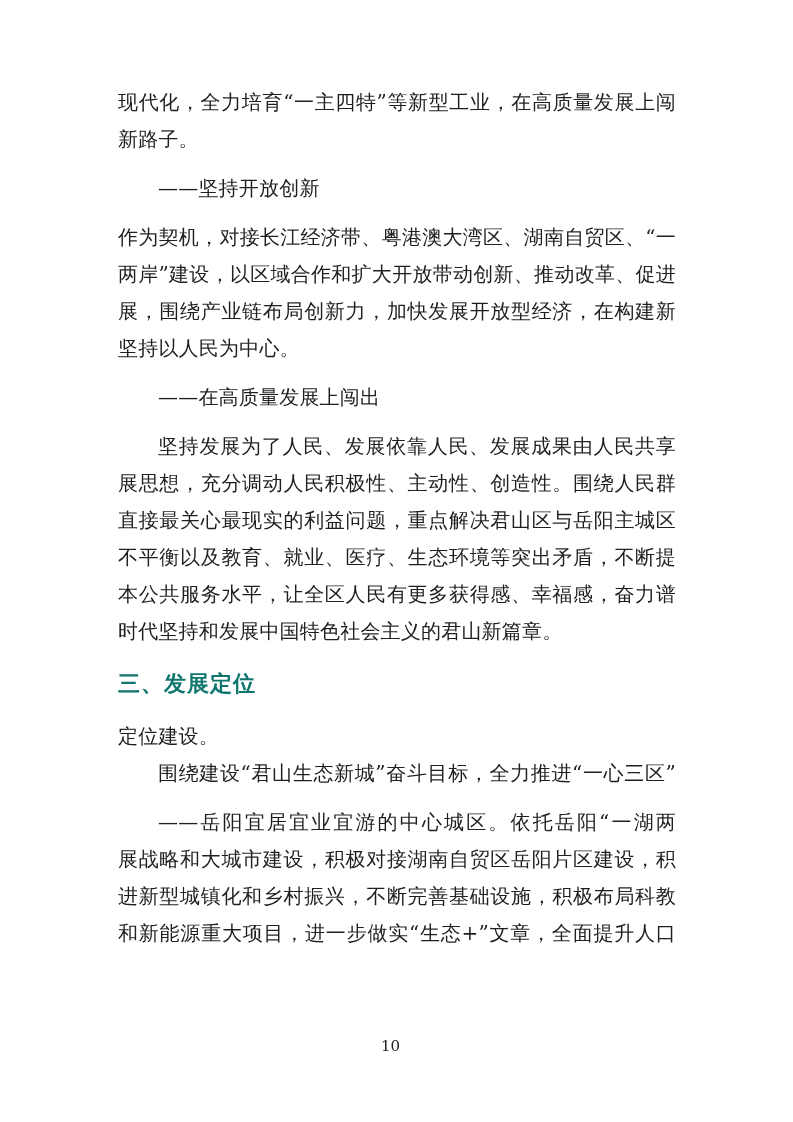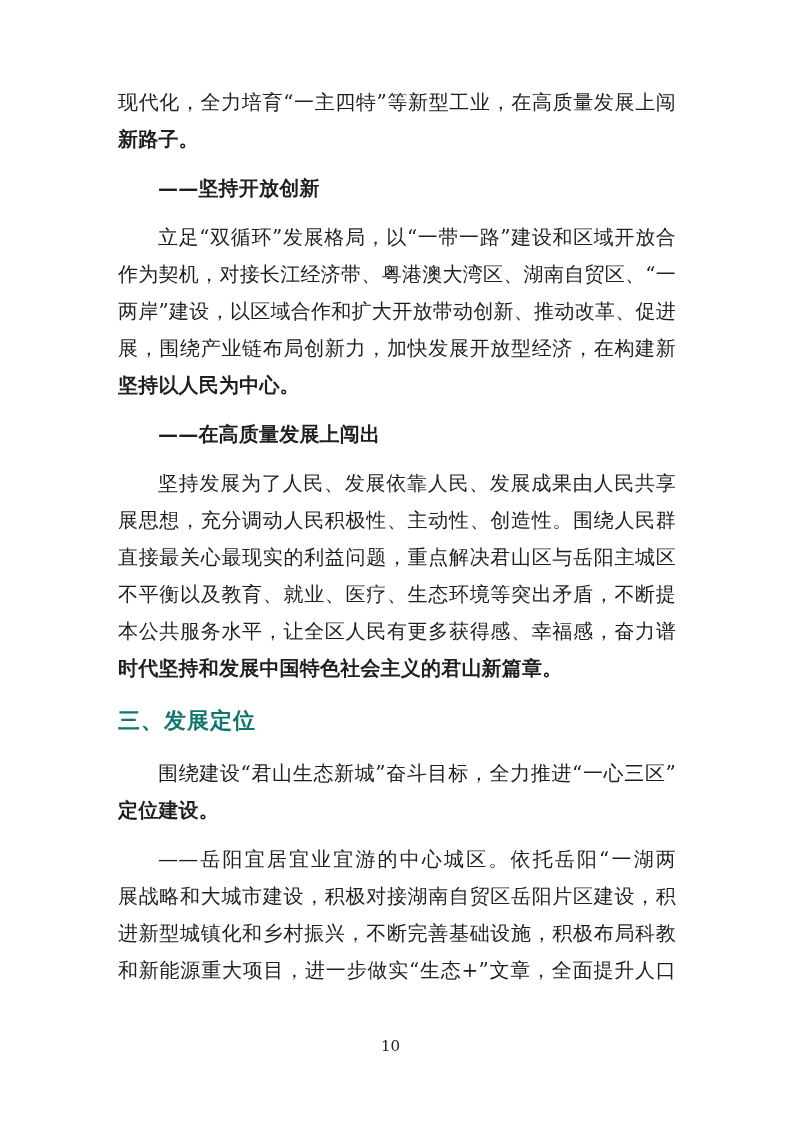--- a/index.html
+++ b/index.html
@@ -34,21 +34,20 @@
     height: 37px;
     overflow: hidden;
     text-align: justify;
     text-align-last: justify;
     text-justify: inter-character;
     letter-spacing: 0.2px;
   }
   .line.endline {
     text-align: left;
     text-align-last: left;
-    font-weight: bold;
   }
   .line.indent {
     padding-left: 40px;
   }
   .block.heading {
     margin-top: 14px;
     margin-bottom: 14px;
   }
   .block.heading .line {
     font-family: "DejaVu Sans", "Liberation Sans", sans-serif;
@@ -81,43 +80,42 @@
 <div class="page">
   <div class="doc-body">
       <div class="block body">
         <div class="line">现代化，全力培育“一主四特”等新型工业，在高质量发展上闯出</div>
         <div class="line endline">新路子。</div>
       </div>
       <div class="block dash">
         <div class="line indent endline">——坚持开放创新</div>
       </div>
       <div class="block body">
-        <div class="line indent">立足“双循环”发展格局，以“一带一路”建设和区域开放合</div>
         <div class="line">作为契机，对接长江经济带、粤港澳大湾区、湖南自贸区、“一湖</div>
         <div class="line">两岸”建设，以区域合作和扩大开放带动创新、推动改革、促进发</div>
         <div class="line">展，围绕产业链布局创新力，加快发展开放型经济，在构建新发展</div>
         <div class="line endline">坚持以人民为中心。</div>
       </div>
       <div class="block dash">
         <div class="line indent endline">——在高质量发展上闯出</div>
       </div>
       <div class="block body">
         <div class="line indent">坚持发展为了人民、发展依靠人民、发展成果由人民共享的发</div>
         <div class="line">展思想，充分调动人民积极性、主动性、创造性。围绕人民群众最</div>
         <div class="line">直接最关心最现实的利益问题，重点解决君山区与岳阳主城区发展</div>
         <div class="line">不平衡以及教育、就业、医疗、生态环境等突出矛盾，不断提升基</div>
         <div class="line">本公共服务水平，让全区人民有更多获得感、幸福感，奋力谱写新</div>
         <div class="line endline">时代坚持和发展中国特色社会主义的君山新篇章。</div>
       </div>
       <div class="block heading">
         <div class="line endline">三、发展定位</div>
       </div>
       <div class="block body">
+        <div class="line endline">定位建设。</div>
         <div class="line indent">围绕建设“君山生态新城”奋斗目标，全力推进“一心三区”</div>
-        <div class="line endline">定位建设。</div>
       </div>
       <div class="block body">
         <div class="line indent">——岳阳宜居宜业宜游的中心城区。依托岳阳“一湖两岸”发</div>
         <div class="line">展战略和大城市建设，积极对接湖南自贸区岳阳片区建设，积极推</div>
         <div class="line">进新型城镇化和乡村振兴，不断完善基础设施，积极布局科教文卫</div>
         <div class="line">和新能源重大项目，进一步做实“生态+”文章，全面提升人口承载</div>
       </div>
     </div>
   <div class="page-footer">10</div>
 </div>

